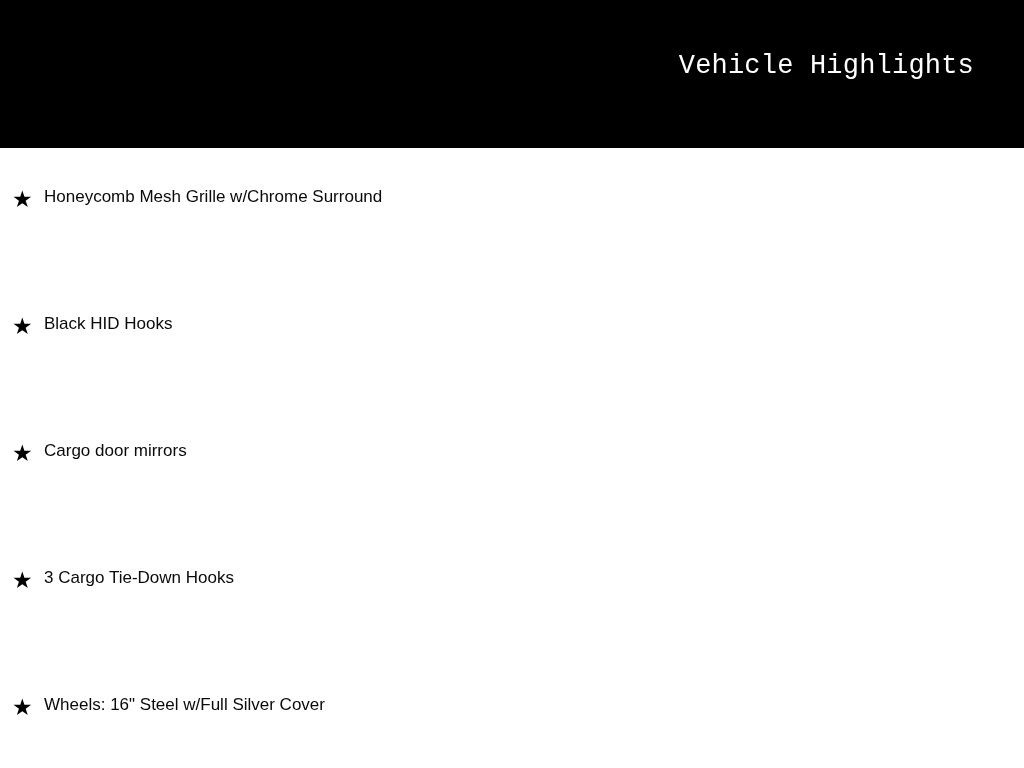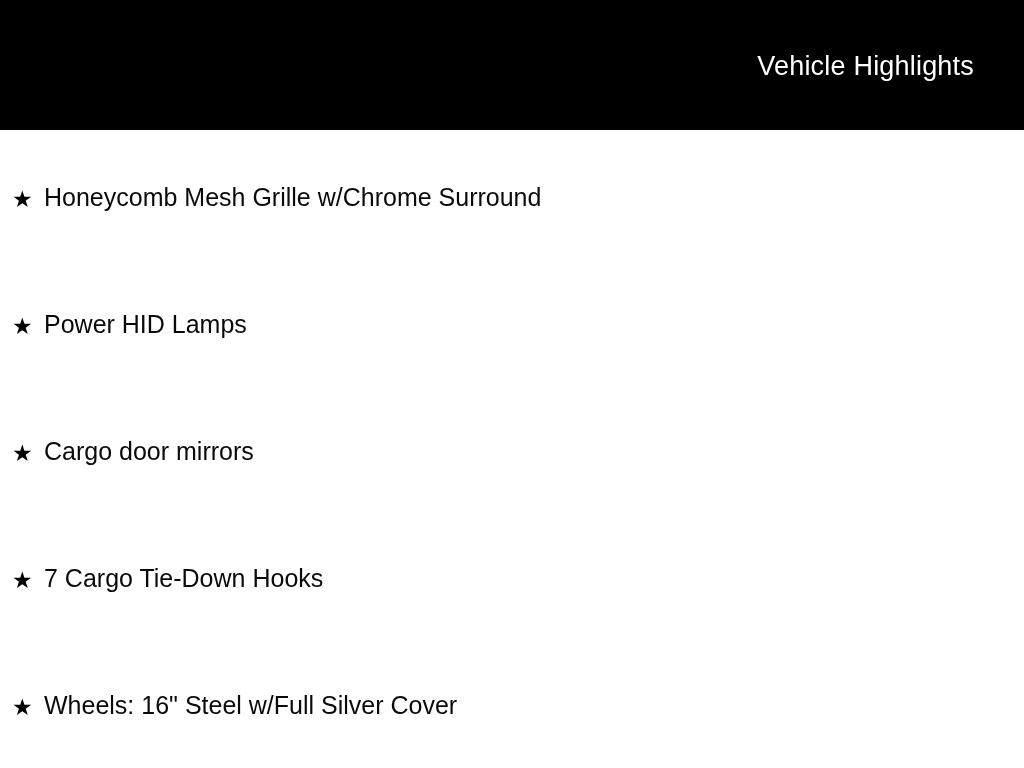--- a/index.html
+++ b/index.html
@@ -17,23 +17,24 @@
     position: relative;
     width: 1024px;
     height: 768px;
     background: #ffffff;
   }
   .header-bar {
     position: absolute;
     top: 0;
     left: 0;
     width: 1024px;
-    height: 130px;
+    height: 148px;
     background: #000000;
     box-sizing: border-box;
+    font-family: Liberation Mono, monospace;
   }
   .header-title {
     position: absolute;
     right: 50px;
     top: 50px;
     color: #ffffff;
     font-size: 27px;
     font-weight: normal;
     letter-spacing: 0.2px;
     line-height: 32px;
@@ -65,50 +66,50 @@
     width: 32px;
     color: #000000;
     font-size: 23px;
     line-height: 30px;
     text-align: left;
     padding-top: 2px;
   }
   .highlight-text {
     flex: 1 1 auto;
     color: #0a0a0a;
-    font-size: 25px;
+    font-size: 17px;
     line-height: 30px;
     white-space: nowrap;
   }
 </style>
 </head>
 <body>
 
 <div class="page">
 
   <div class="header-bar">
     <h1 class="header-title">Vehicle Highlights</h1>
   </div>
 
   <ul class="highlights-list">
     <li class="highlight-item">
       <span class="bullet-star">★</span>
       <span class="highlight-text">Honeycomb Mesh Grille w/Chrome Surround</span>
     </li>
     <li class="highlight-item">
       <span class="bullet-star">★</span>
-      <span class="highlight-text">Power HID Lamps</span>
+      <span class="highlight-text">Black HID Hooks</span>
     </li>
     <li class="highlight-item">
       <span class="bullet-star">★</span>
       <span class="highlight-text">Cargo door mirrors</span>
     </li>
     <li class="highlight-item">
       <span class="bullet-star">★</span>
-      <span class="highlight-text">7 Cargo Tie-Down Hooks</span>
+      <span class="highlight-text">3 Cargo Tie-Down Hooks</span>
     </li>
     <li class="highlight-item">
       <span class="bullet-star">★</span>
       <span class="highlight-text">Wheels: 16" Steel w/Full Silver Cover</span>
     </li>
   </ul>
 
 </div>
 
 </body></html>

